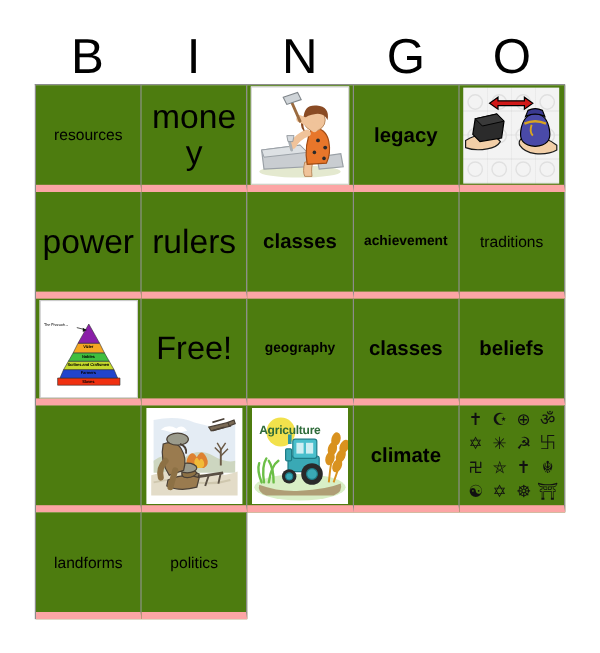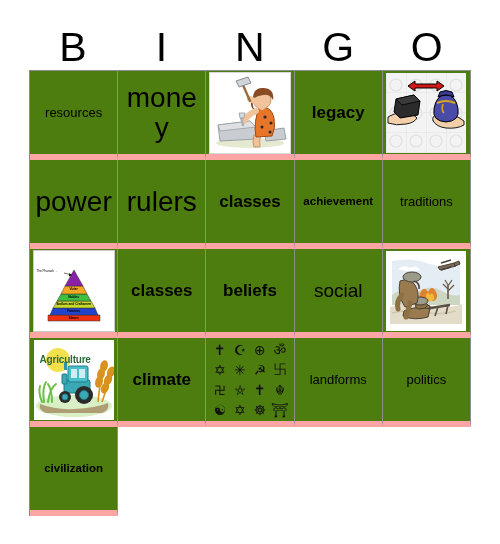--- a/index.html
+++ b/index.html
@@ -275,29 +275,34 @@
         </svg>
         <div class="pyr-label" style="left:3px; top:18px;">The Pharaoh→</div>
         <div class="pyr-tier-text" style="top:36px;">Vizier</div>
         <div class="pyr-tier-text" style="top:44px;">Nobles</div>
         <div class="pyr-tier-text" style="top:51px;">Scribes and Craftsmen</div>
         <div class="pyr-tier-text" style="top:58.5px;">Farmers</div>
         <div class="pyr-tier-text" style="top:65px;">Slaves</div>
       </div>
     </div>
     <div class="cell">
+      <div class="cell-text sz-xl">Free!</div>
+    </div>
+    <div class="cell">
+      <div class="cell-text sz-xs">geography</div>
+    </div>
+    <div class="cell">
       <div class="cell-text sz-md">classes</div>
     </div>
 
     <div class="cell">
       <div class="cell-text sz-md">beliefs</div>
     </div>
     <div class="cell">
       <div class="cell-text two-line">
-        <div>social</div>
       </div>
     </div>
     <div class="cell">
       <div class="pic pic-war">
         <svg viewBox="0 0 80 80" width="80" height="80" aria-hidden="true">
           <rect x="2" y="4" width="76" height="70" fill="#ffffff"></rect>
 
           <path d="M6 10 q20 -4 34 2 q20 6 34 0 l0 34 l-68 0 z" fill="#dfe9f2" opacity="0.85"></path>
 
           <path d="M12 18 q6 -5 13 -1 q5 -4 9 2 q-10 3 -22 -1 z" fill="#ffffff"></path>
@@ -401,18 +406,15 @@
         <span>☸</span>
         <span>⛩</span>
       </div>
     </div>
     <div class="cell">
       <div class="cell-text sz-sm">landforms</div>
     </div>
     <div class="cell">
       <div class="cell-text sz-sm">politics</div>
     </div>
-    <div class="cell">
-      <div class="cell-text sz-xs">civilization</div>
-    </div>
 
   </div>
 </div>
 
 </body></html>

